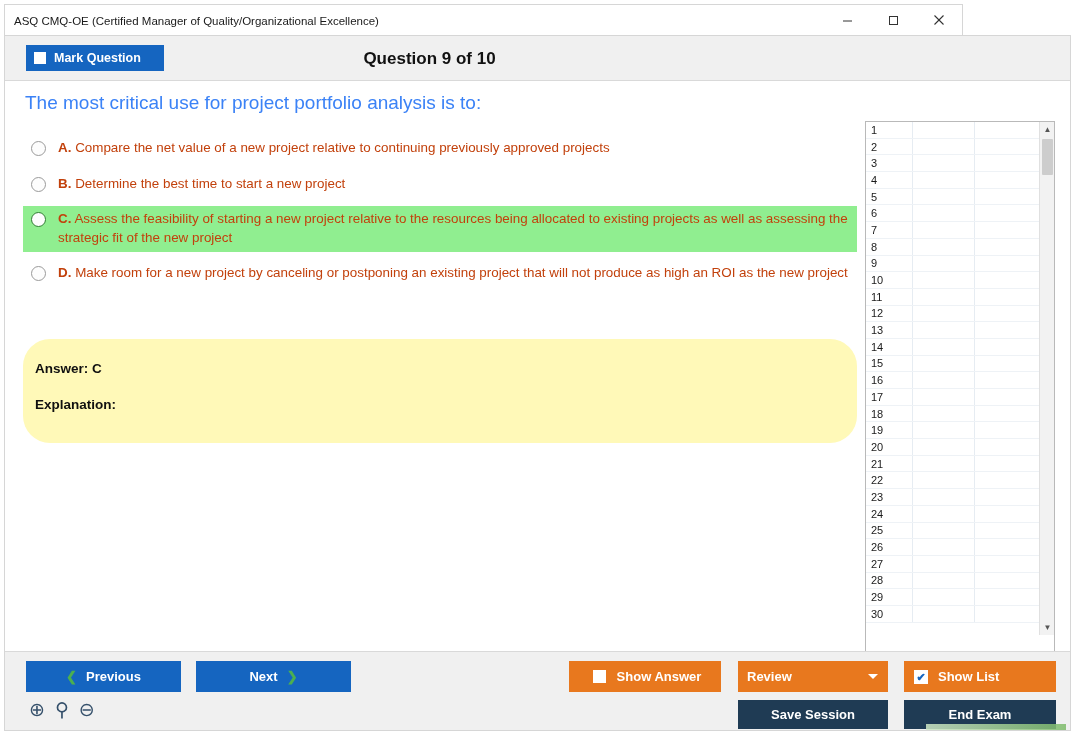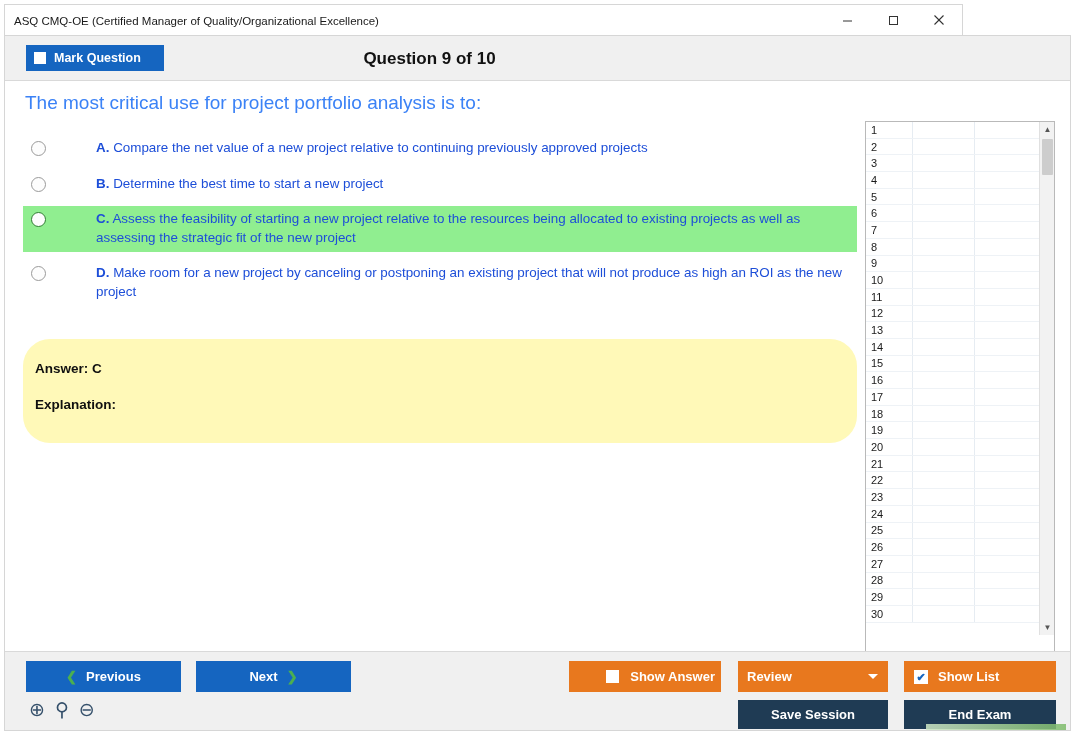--- a/index.html
+++ b/index.html
@@ -124,24 +124,23 @@
     border: 1px solid #9a9a9a;
     border-radius: 50%;
     background: #fdfdfd;
     margin: 2px 12px 0 6px;
   }
   .option-row.correct .radio {
     border-color: #2f7d32;
   }
   .option-text {
     font-size: 13.4px;
-    color: #1d4ed8;
+    color: #c2410c;
     line-height: 1.38;
     max-width: 790px;
-    margin-left: 38px;
   }
   .option-text b { font-weight: bold; }
   
   .answer-box {
     position: absolute;
     left: 18px; top: 303px;
     width: 834px; height: 104px;
     background: #fff9b8;
     padding: 22px 0 0 12px;
     border-radius: 27px;
@@ -250,21 +249,21 @@
     color: #4caf50;
     font-size: 13px;
     font-weight: bold;
   }
   .btn-prev .chev { margin-right: 9px; }
   .btn-next .chev { margin-left: 9px; }
   .btn-show-answer {
     left: 564px; top: 9px;
     width: 152px; height: 31px;
     background: #e8781e;
-    justify-content: flex-end;
+    justify-content: center;
     padding-left: 10px;
   }
   .btn-show-answer .chk {
     width: 13px; height: 13px;
     background: #ffffff;
     margin-right: 11px;
     display: inline-block;
   }
   .btn-review {
     left: 733px; top: 9px;

